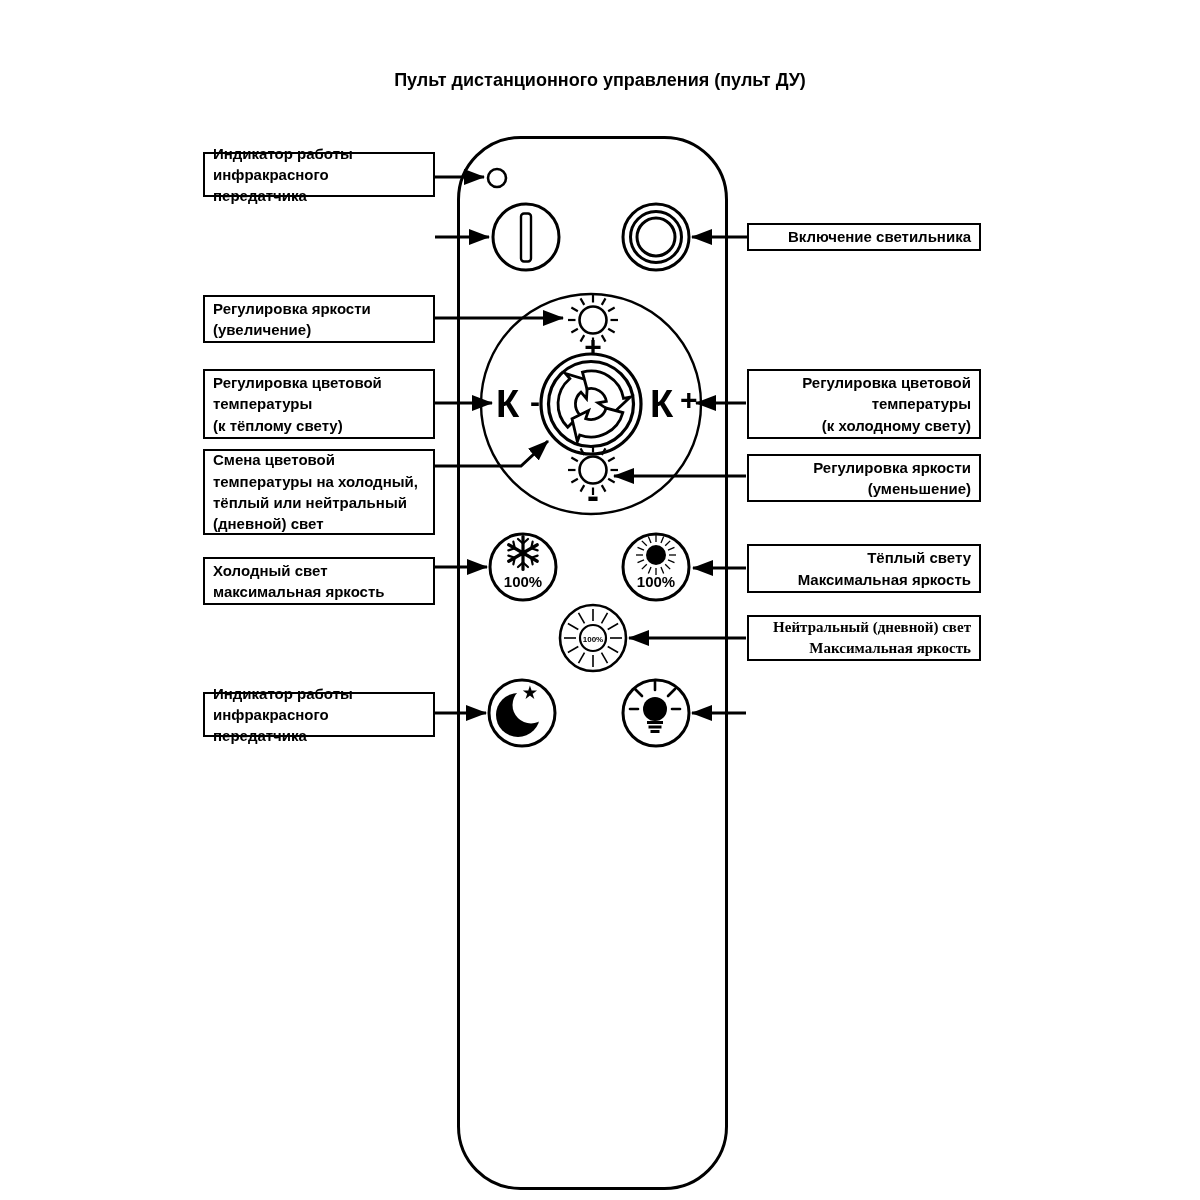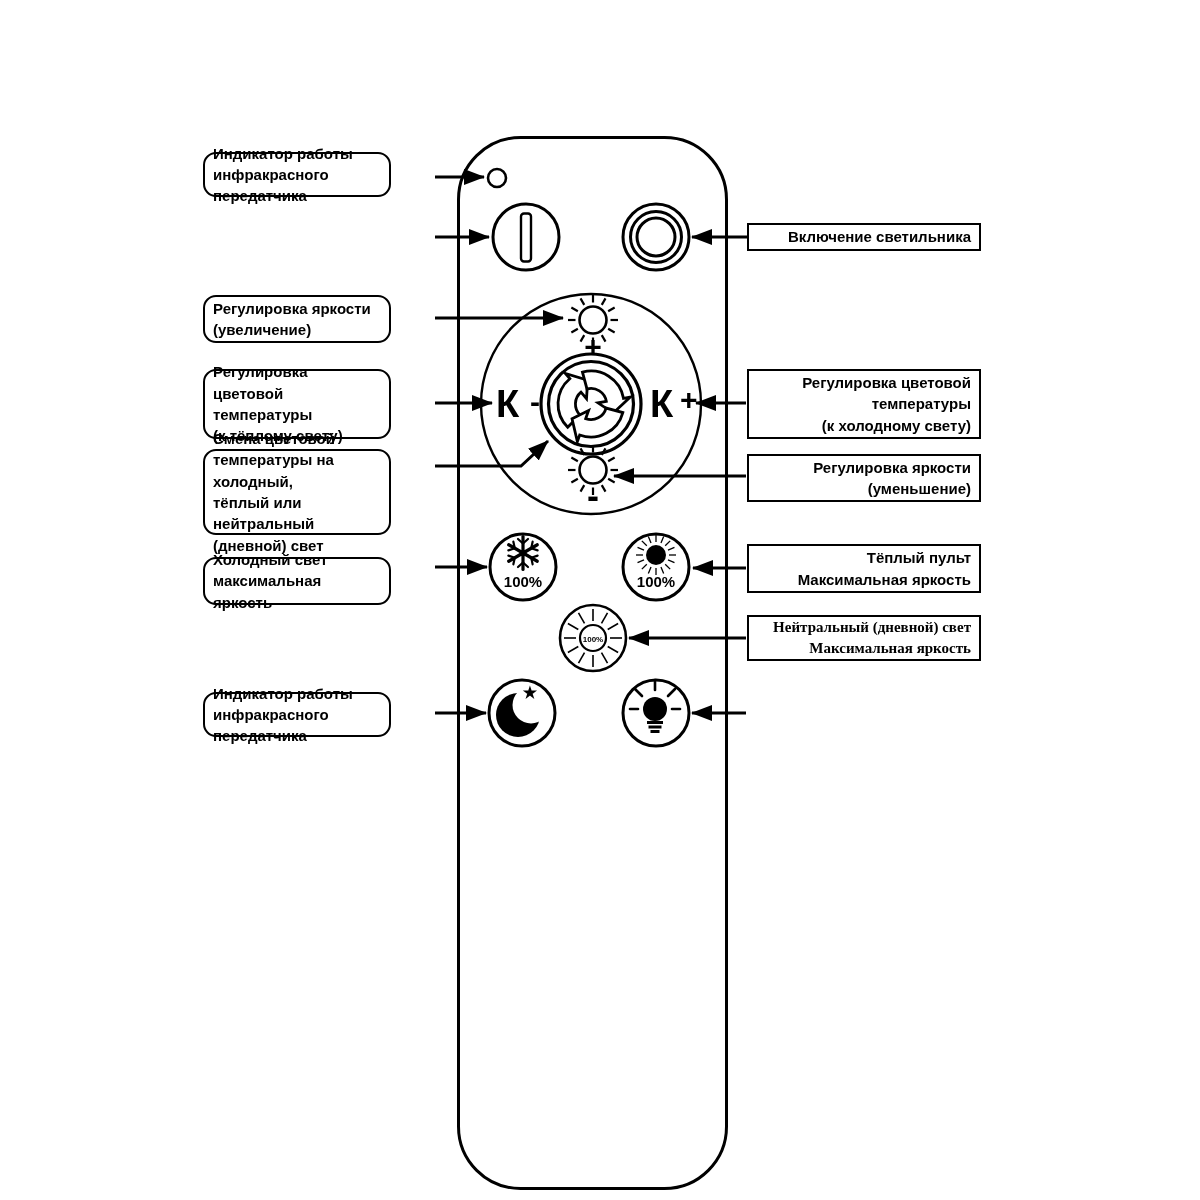--- a/index.html
+++ b/index.html
@@ -5,30 +5,31 @@
   html,body { margin:0; padding:0; background:#ffffff; }
   .canvas { position:relative; width:1200px; height:1200px; background:#ffffff; color:#000;
             font-family:"Liberation Sans", sans-serif; overflow:hidden; }
   .title    { position:absolute; top:12px;  left:0; width:1200px; text-align:center;
               font-size:26px; font-weight:bold; letter-spacing:0.5px; }
   .subtitle { position:absolute; top:70px;  left:0; width:1200px; text-align:center;
               font-size:18px; font-weight:bold; }
   .lbl { position:absolute; box-sizing:border-box; border:2px solid #000; background:#fff;
          display:flex; align-items:center; font-weight:bold; font-size:15px;
          line-height:1.42; white-space:pre-line; padding:2px 8px; }
-  .lbl.left  { left:203px; width:188px; justify-content:flex-start; text-align:left;border-radius:13px; }
+  .lbl.left  { left:203px; width:232px; justify-content:flex-start; text-align:left; }
   .lbl.right { left:747px; width:234px; justify-content:flex-end;  text-align:right; }
   svg.overlay { position:absolute; left:0; top:0; }
   .svgtxt { font-family:"Liberation Sans", sans-serif; font-weight:bold; fill:#000; stroke:none; }
 </style>
 </head>
 <body>
 
 <div class="canvas">
 
+  <div class="subtitle">Пульт дистанционного управления (пульт ДУ)</div>
 
   <div class="lbl left" style="top:152px;height:45px;">Индикатор работы
 инфракрасного передатчика</div>
   <div class="lbl left" style="top:295px;height:48px;">Регулировка яркости
 (увеличение)</div>
   <div class="lbl left" style="top:369px;height:70px;">Регулировка цветовой
 температуры
 (к тёплому свету)</div>
   <div class="lbl left" style="top:449px;height:86px;">Смена цветовой
 температуры на холодный,
@@ -38,21 +39,21 @@
 максимальная яркость</div>
   <div class="lbl left" style="top:692px;height:45px;">Индикатор работы
 инфракрасного передатчика</div>
 
   <div class="lbl right" style="top:223px;height:28px;">Включение светильника</div>
   <div class="lbl right" style="top:369px;height:70px;">Регулировка цветовой
 температуры
 (к холодному свету)</div>
   <div class="lbl right" style="top:454px;height:48px;">Регулировка яркости
 (уменьшение)</div>
-  <div class="lbl right" style="top:544px;height:49px;">Тёплый пульт
+  <div class="lbl right" style="top:544px;height:49px;">Тёплый свету
 Максимальная яркость</div>
   <div class="lbl right" style="top:615px;height:46px;font-family:Liberation Serif, serif;">Нейтральный (дневной) свет
 Максимальная яркость</div>
 
   <svg class="overlay" width="1200" height="1200" viewBox="0 0 1200 1200">
     <defs>
       <marker id="arrow" markerUnits="userSpaceOnUse" markerWidth="22" markerHeight="16" refX="20" refY="8" orient="auto">
         <path d="M0,0 L21,8 L0,16 Z" fill="#000"></path>
       </marker>
       <g id="sunrays" stroke="#000" stroke-width="2.2">

